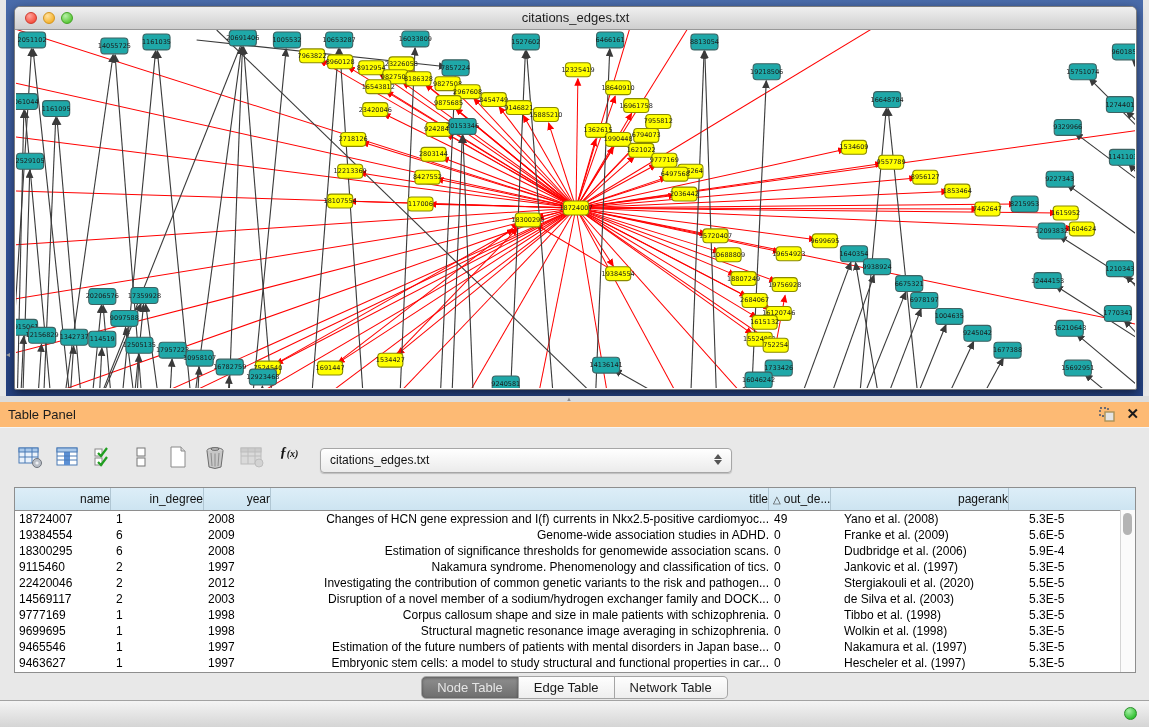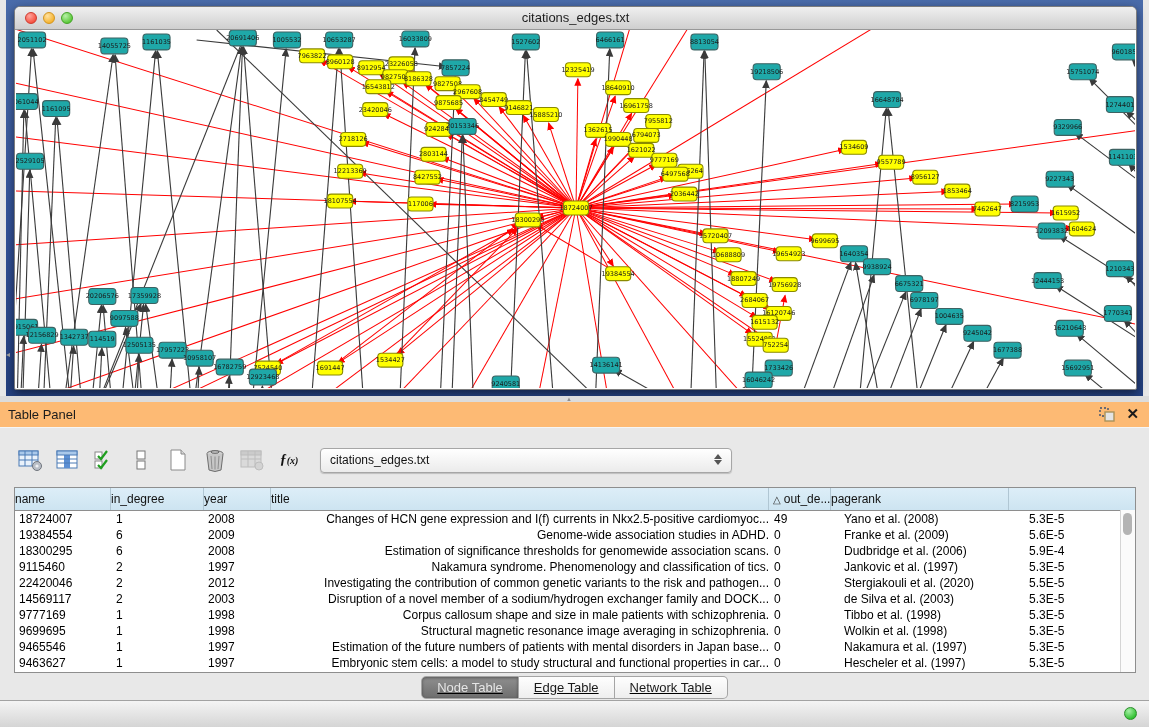--- a/index.html
+++ b/index.html
@@ -26,50 +26,50 @@
   .splitter{position:absolute;top:396px;left:0;width:1149px;height:6px;background:#dcdcdc;}
   .splitter .handle{position:absolute;left:566px;top:1px;width:10px;height:4px;color:#8f8f8f;font-size:6px;line-height:4px;}
   .panel-header{position:absolute;top:402px;left:0;width:1149px;height:25px;background:#fdba74;}
   .panel-title{position:absolute;left:8px;top:0;font-size:13px;color:#1d1d1d;line-height:25px;}
   .float-btn{position:absolute;right:34px;top:5px;width:16px;height:15px;cursor:default;}
   .close-btn{position:absolute;right:10px;top:2px;font-size:15px;font-weight:bold;color:#1a1a1a;line-height:20px;}
 
   
   .panel-body{position:absolute;top:427px;left:0;width:1149px;height:273px;background:#e8e8e8;border-top:1px solid #f6f6f6;}
   .toolbar{position:absolute;left:16px;top:14px;height:36px;display:flex;align-items:center;gap:9px;}
-  .tbtn{width:28px;height:30px;display:flex;align-items:center;justify-content:center;}
+  .tbtn{width:28px;height:30px;display:flex;align-items:flex-start;justify-content:center;}
   .tbtn.disabled{opacity:.55;}
   .fx{font-family:"Liberation Serif",serif;font-style:italic;font-weight:bold;font-size:14px;color:#111;}
   .fx small{font-size:10px;}
   .dropdown{margin-left:8px;width:392px;height:23px;border:1px solid #a6a6a6;border-radius:4px;
     background:linear-gradient(#ffffff,#ebebeb);display:flex;align-items:center;padding:0 9px;
     font-size:12px;color:#111;position:relative;box-shadow:0 1px 1px rgba(0,0,0,.18);}
   .dd-arrows{position:absolute;right:8px;top:4px;width:9px;height:14px;}
   .dd-arrows div{width:0;height:0;border-left:4px solid transparent;border-right:4px solid transparent;margin:1px 0;}
   .dd-up{border-bottom:5px solid #555;}
   .dd-down{border-top:5px solid #555;}
 
   
   .tablewrap{position:absolute;left:14px;top:59px;width:1122px;height:186px;background:#fff;
     border:1px solid #8e8e8e;box-sizing:border-box;overflow:hidden;}
   .thead{display:grid;grid-template-columns:96px 93px 67px 498px 62px 178px 112px;height:22px;
     border-bottom:1px solid #8e8e8e;background:linear-gradient(#ddeef8,#cde4f1);}
-  .th{font-size:12px;color:#111;display:flex;align-items:center;justify-content:flex-start;
+  .th{font-size:12px;color:#111;display:flex;align-items:center;justify-content:flex-end;
     border-right:1px solid #b0c6d3;box-sizing:border-box;overflow:hidden;white-space:nowrap;}
   .th.left{justify-content:flex-start;padding-left:4px;}
   .th .sortg{font-size:10px;margin-right:3px;color:#333;}
   .tbody .tr{display:grid;grid-template-columns:96px 93px 67px 498px 62px 178px 112px;height:16px;}
   .td{font-size:12px;line-height:16px;color:#000;white-space:nowrap;overflow:hidden;}
   .td.c0{padding-left:4px;}.td.c1{padding-left:5px;}.td.c2{padding-left:4px;}.td.c3{padding-left:6px;text-align:right;}
   .td.c4{padding-left:5px;}.td.c5{padding-left:13px;}.td.c6{padding-left:20px;}
   .vscroll{position:absolute;right:0;top:22px;bottom:0;width:14px;background:#fbfbfb;border-left:1px solid #d5d5d5;}
   .vthumb{position:absolute;left:2px;top:3px;width:9px;height:22px;background:#b4b4b4;border-radius:5px;}
 
   
-  .tabbar{position:absolute;top:248px;left:0;width:100%;display:flex;justify-content:center;text-decoration:underline;}
+  .tabbar{position:absolute;top:248px;left:0;width:100%;display:flex;justify-content:center;}
   .seg{height:21px;line-height:21px;font-size:13px;padding:0 15px;background:linear-gradient(#fefefe,#eeeeee);
     border:1px solid #a5a5a5;border-left:none;color:#1a1a1a;}
   .seg:first-child{border-left:1px solid #a5a5a5;border-radius:5px 0 0 5px;}
   .seg:last-child{border-radius:0 5px 5px 0;}
   .seg.active{background:linear-gradient(#8f8f8f,#6e6e6e);color:#e6e6e6;
     box-shadow:inset 0 1px 3px rgba(0,0,0,.4);}
 
   
   .statusbar{position:absolute;top:700px;left:0;width:1149px;height:27px;
     background:linear-gradient(#f4f4f4,#d5d5d5);border-top:1px solid #a2a2a2;box-sizing:border-box;}

